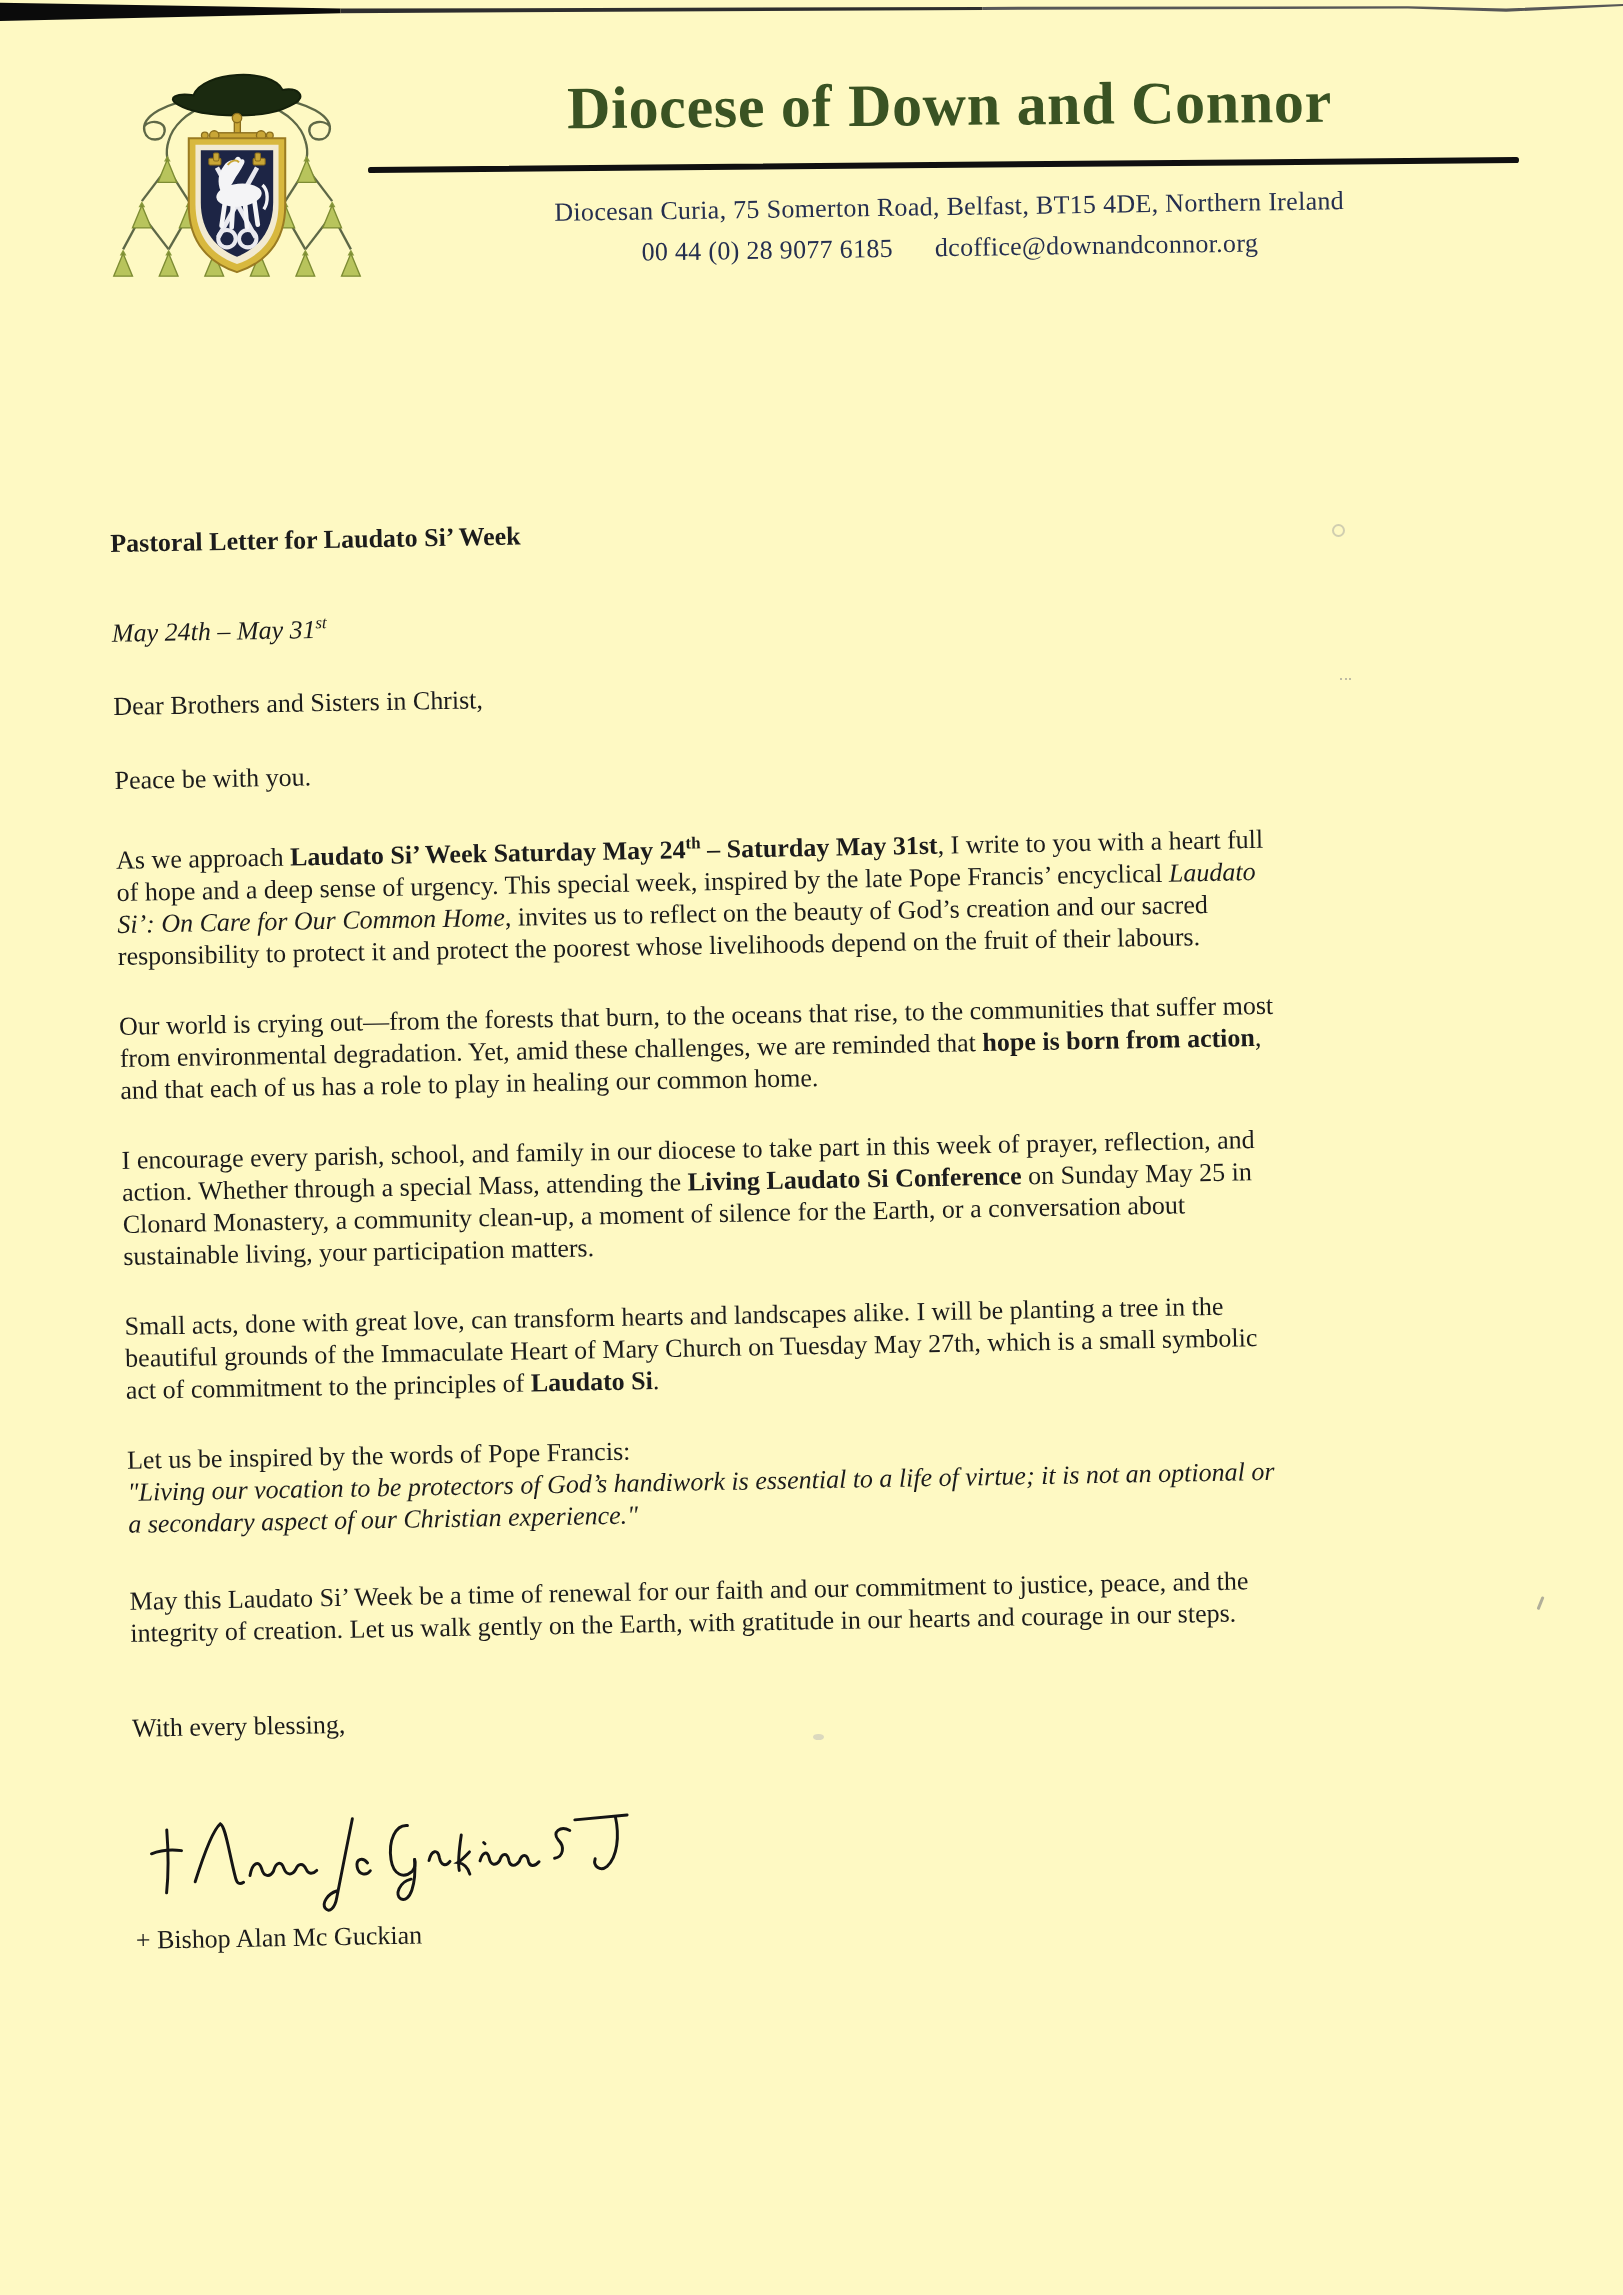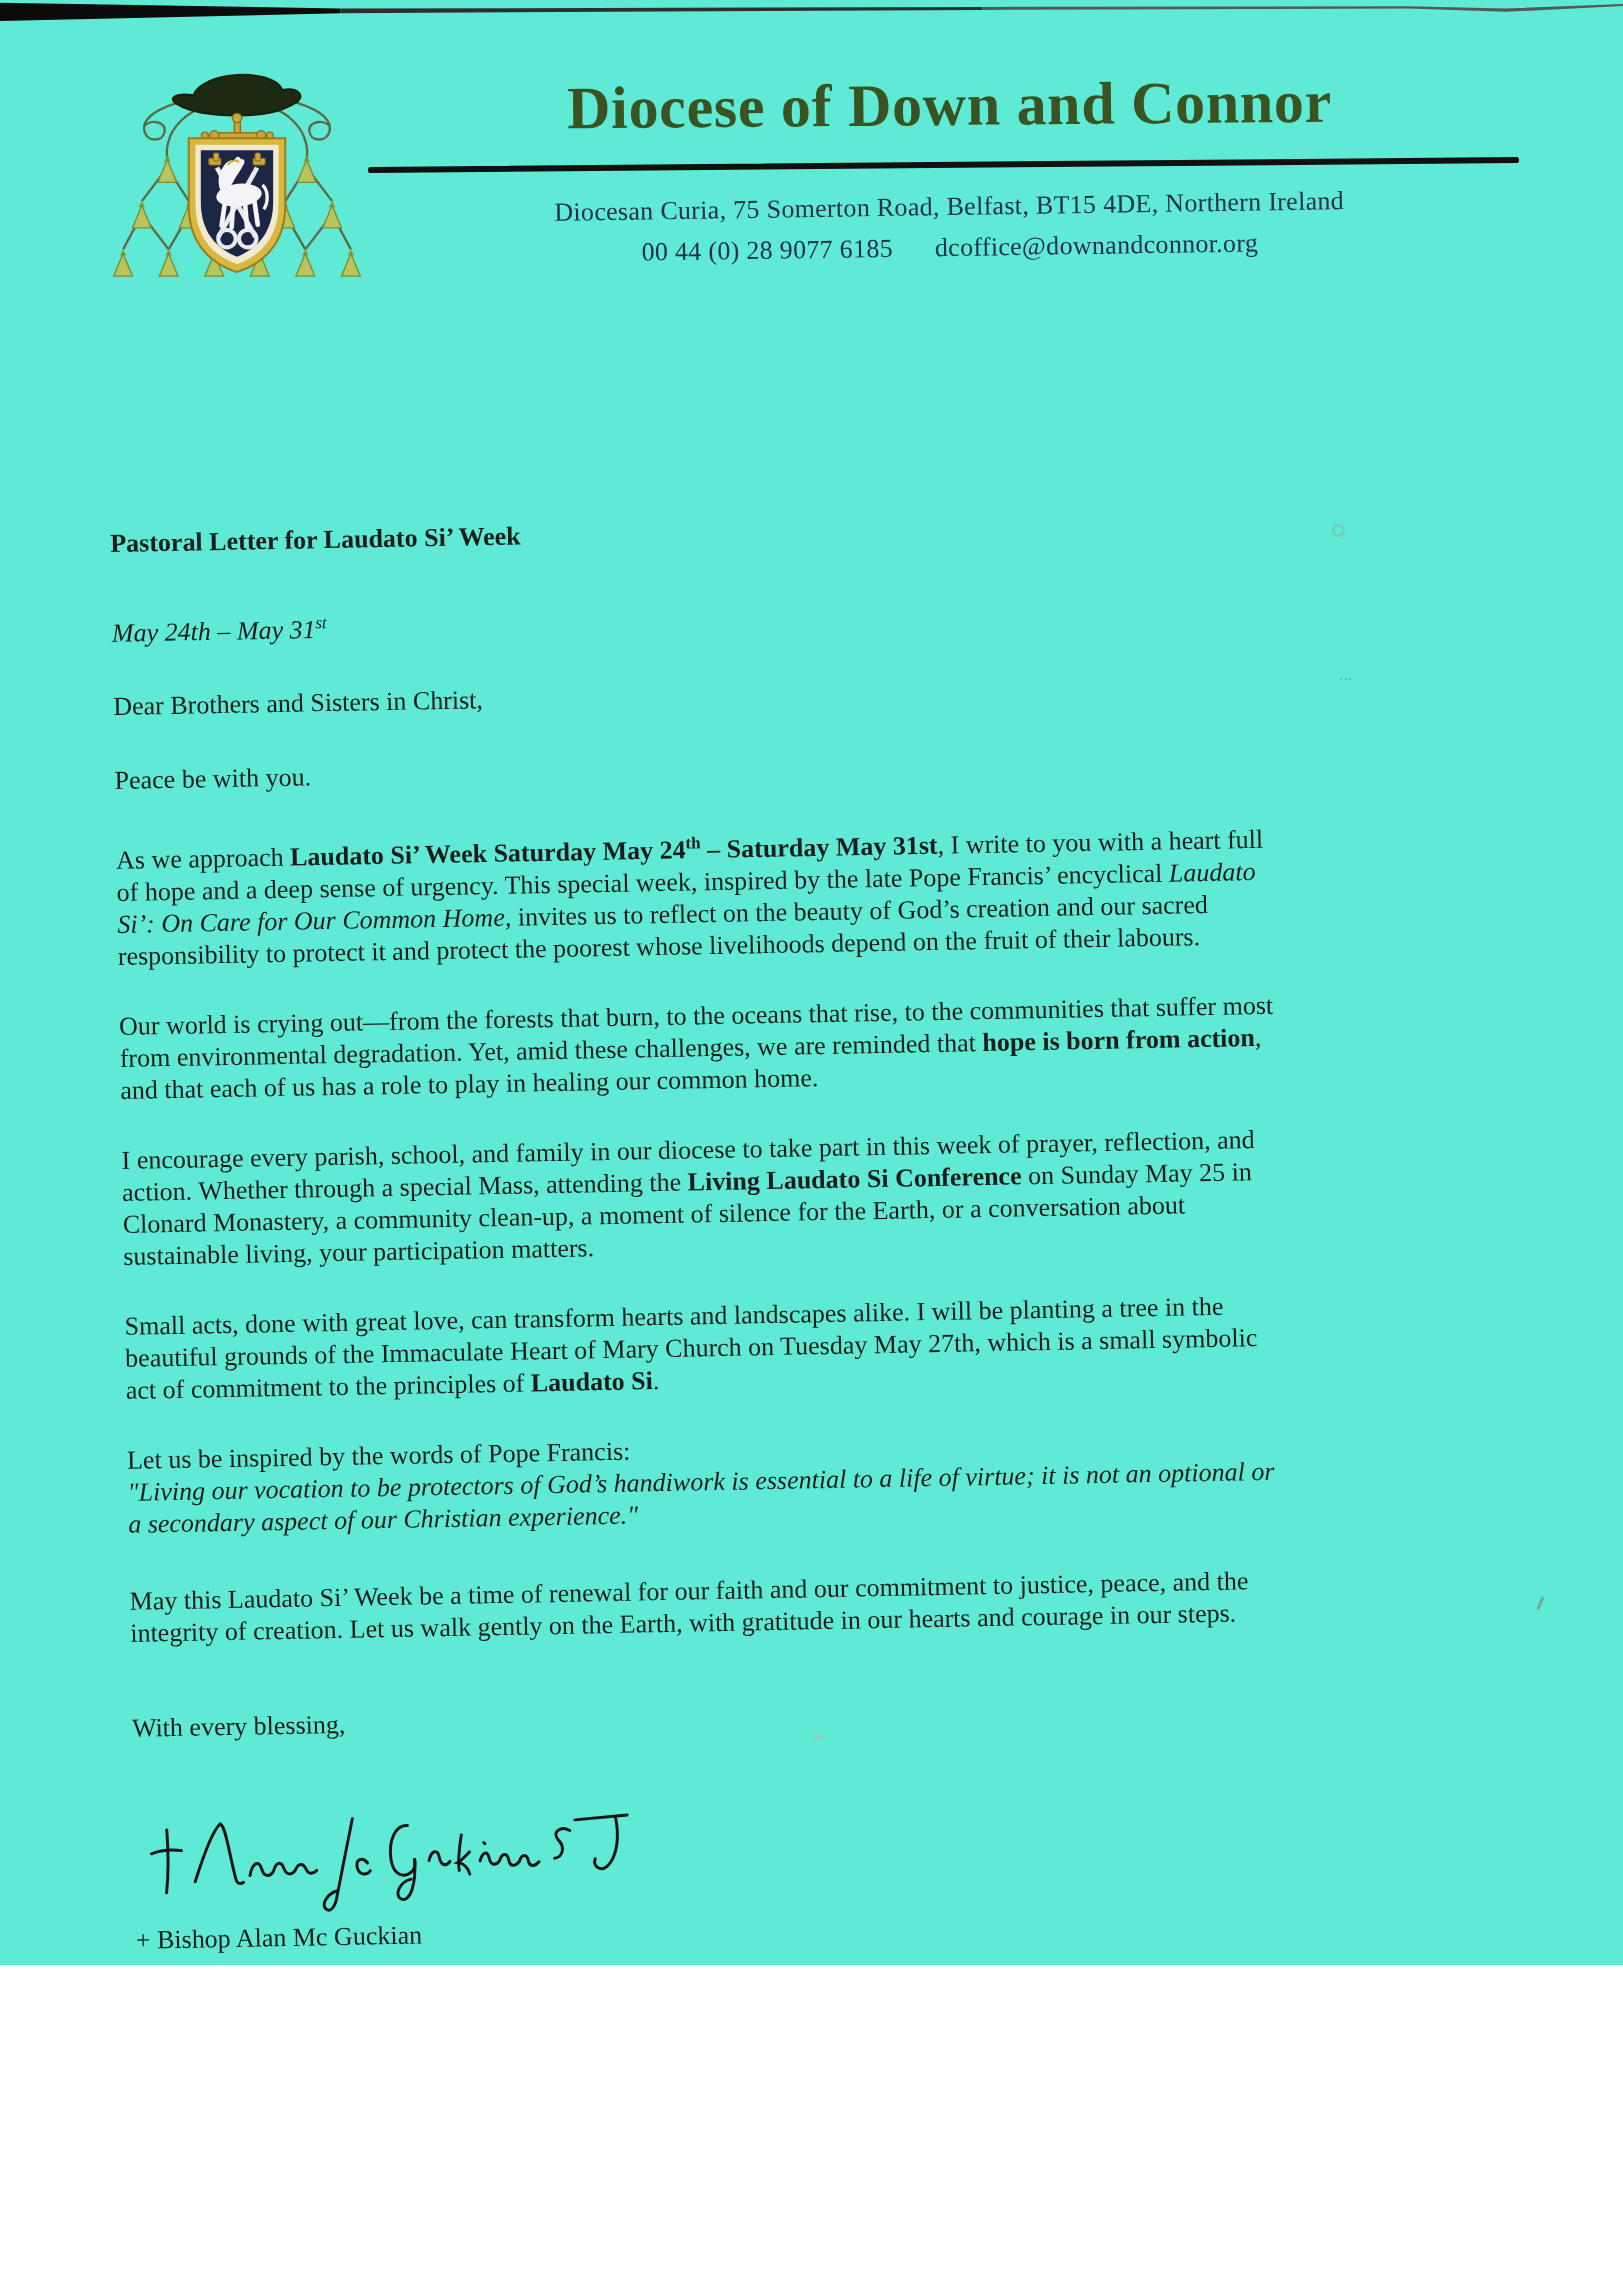--- a/index.html
+++ b/index.html
@@ -1,17 +1,17 @@
 <!DOCTYPE html>
 <html style="font-size:10.5px"><head>
 <meta charset="utf-8">
 <style>
   html, body { margin:0; padding:0; background:#ffffff; }
   #page {
-    position:relative; width:1624px; height:1965px; background:#5eead4;
+    position:relative; width:1624px; height:2295px; background:#fef9c3;
     overflow:hidden; font-family:"Liberation Serif", serif; color:#1c1c1c;
   }
   
   .top-edge-artifact { position:absolute; left:0; top:0; width:1624px; height:29px; }
   .speck { position:absolute; }
   .speck-ring { width:9.2px; height:9.2px; border:2px solid #9a9a9a; border-radius:50%; opacity:.45; }
   .speck-dots { width:10.5px; height:5.2px; border-bottom:2.6px dotted #8a8a8a; opacity:.55; }
   .speck-tick { width:2.6px; height:14.4px; background:#7d7d7d; opacity:.6; transform:rotate(22deg); border-radius:1.3px; }
   .speck-blob { width:10.5px; height:5.9px; background:#b9b9b9; opacity:.5; border-radius:50%; }
   

